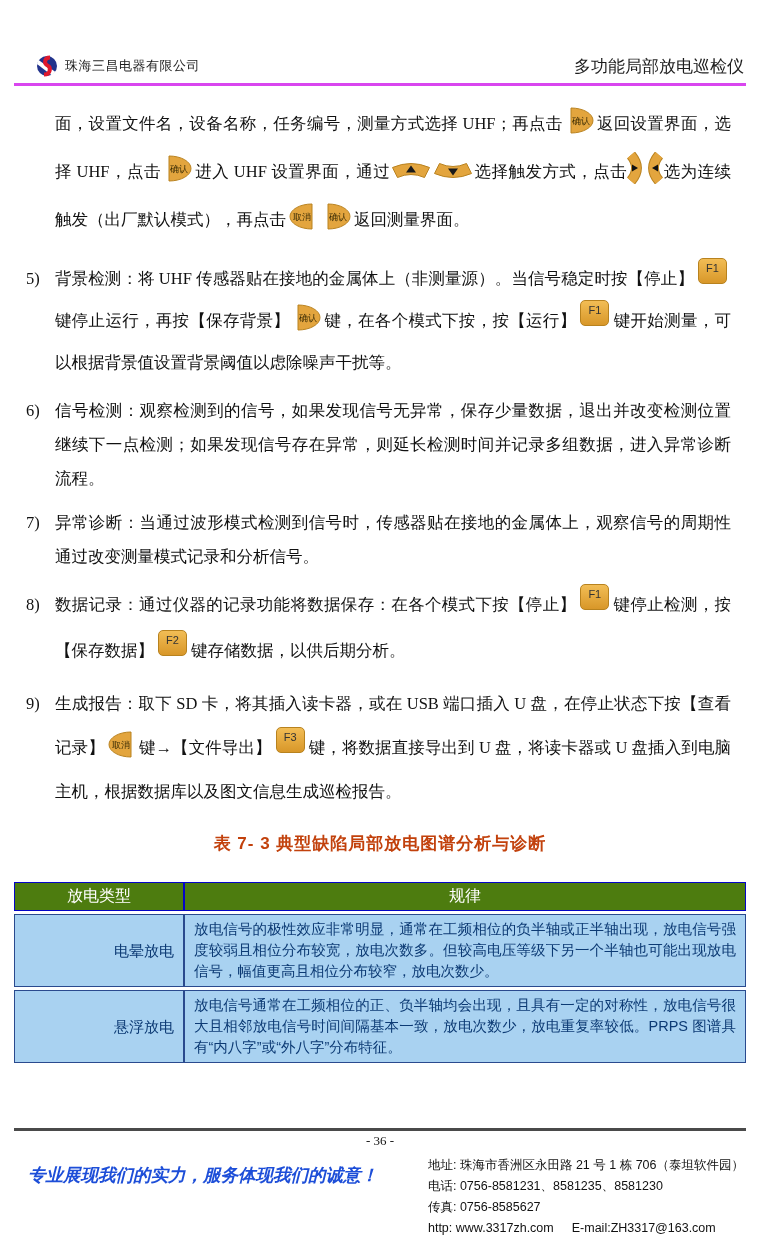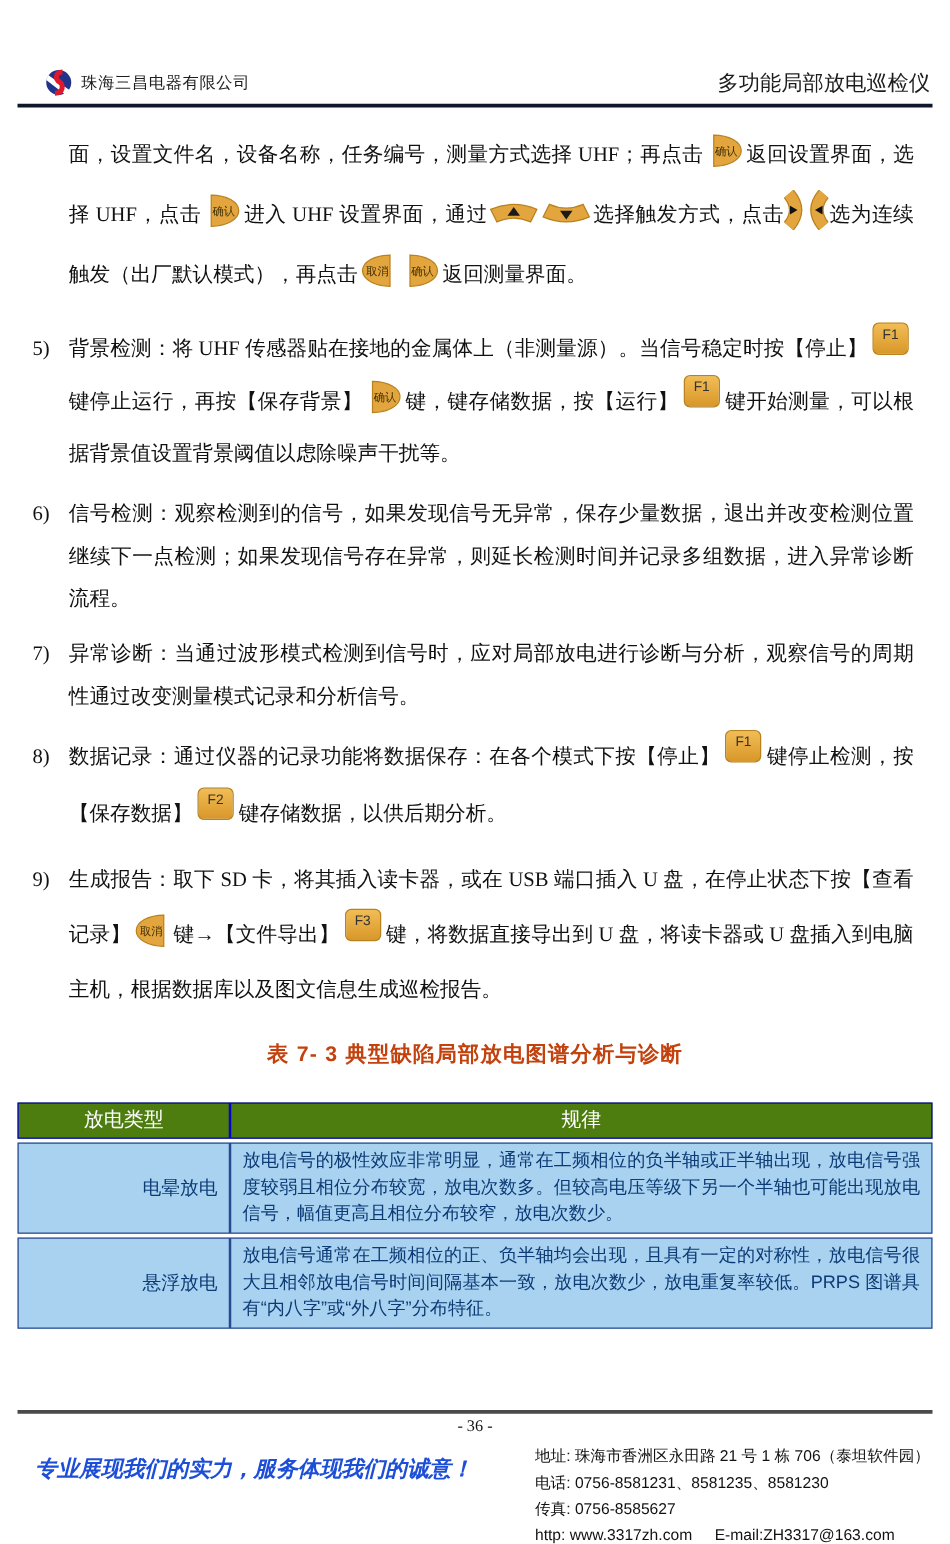--- a/index.html
+++ b/index.html
@@ -3,21 +3,21 @@
 <meta charset="utf-8">
 <style>
   html,body{margin:0;padding:0}
   body{
     width:760px;height:1235px;position:relative;background:#fff;overflow:hidden;
     font-family:"Liberation Serif","DejaVu Serif",serif;color:#121212;
   }
   
   .header{
     position:absolute;top:0;left:14px;right:14px;height:86px;
-    border-bottom:3px solid #0f172a;
+    border-bottom:3px solid #d946ef;
     display:flex;align-items:flex-end;justify-content:space-between;
     padding-bottom:5px;box-sizing:border-box;
   }
   .brand{display:flex;align-items:center;gap:7px;padding-left:22px}
   .company{font-size:13px;letter-spacing:.5px;color:#1d1d1d}
   .product{font-size:17px;color:#1d1d1d;padding-right:2px}
   
   .main{position:absolute;top:100px;left:55px;width:676px}
   .para,.item{margin:0;text-align:justify;font-size:16.5px;color:#111}
   .lh48{line-height:48px}
@@ -125,25 +125,25 @@
         <path d="M24,1 A22,12.5 0 0 0 24,26 Z" fill="#e3a53e" stroke="#b9821f"></path>
         <text x="14" y="17">取消</text>
       </svg><svg class="ibtn half" width="30" height="27" viewBox="0 0 30 27">
         <path d="M6,1 A22,12.5 0 0 1 6,26 Z" fill="#e3a53e" stroke="#b9821f"></path>
         <text x="16" y="17">确认</text>
       </svg><span>返回测量界面。</span></p>
 
   <div class="item lh42 mt14"><span class="num">5)</span><span>背景检测：将 UHF 传感器贴在接地的金属体上（非测量源）。当信号稳定时按【停止】</span><span class="fkey">F1</span><span>键停止运行，再按【保存背景】</span><svg class="ibtn half" width="30" height="27" viewBox="0 0 30 27">
         <path d="M6,1 A22,12.5 0 0 1 6,26 Z" fill="#e3a53e" stroke="#b9821f"></path>
         <text x="16" y="17">确认</text>
-      </svg><span>键，键存储数据，按【运行】</span><span class="fkey">F1</span><span>键开始测量，可以根据背景值设置背景阈值以虑除噪声干扰等。</span></div>
+      </svg><span>键，在各个模式下按，按【运行】</span><span class="fkey">F1</span><span>键开始测量，可以根据背景值设置背景阈值以虑除噪声干扰等。</span></div>
 
   <div class="item lh34 mt10"><span class="num">6)</span><span>信号检测：观察检测到的信号，如果发现信号无异常，保存少量数据，退出并改变检测位置继续下一点检测；如果发现信号存在异常，则延长检测时间并记录多组数据，进入异常诊断流程。</span></div>
 
-  <div class="item lh34 mt10"><span class="num">7)</span><span>异常诊断：当通过波形模式检测到信号时，应对局部放电进行诊断与分析，观察信号的周期性通过改变测量模式记录和分析信号。</span></div>
+  <div class="item lh34 mt10"><span class="num">7)</span><span>异常诊断：当通过波形模式检测到信号时，传感器贴在接地的金属体上，观察信号的周期性通过改变测量模式记录和分析信号。</span></div>
 
   <div class="item lh46 mt8"><span class="num">8)</span><span>数据记录：通过仪器的记录功能将数据保存：在各个模式下按【停止】</span><span class="fkey">F1</span><span>键停止检测，按【保存数据】</span><span class="fkey">F2</span><span>键存储数据，以供后期分析。</span></div>
 
   <div class="item lh44 mt8"><span class="num">9)</span><span>生成报告：取下 SD 卡，将其插入读卡器，或在 USB 端口插入 U 盘，在停止状态下按【查看记录】</span><svg class="ibtn half" width="30" height="27" viewBox="0 0 30 27">
         <path d="M24,1 A22,12.5 0 0 0 24,26 Z" fill="#e3a53e" stroke="#b9821f"></path>
         <text x="14" y="17">取消</text>
       </svg><span>键→【文件导出】</span><span class="fkey">F3</span><span>键，将数据直接导出到 U 盘，将读卡器或 U 盘插入到电脑主机，根据数据库以及图文信息生成巡检报告。</span></div>
 
   <div class="tbl-title">表 7- 3 典型缺陷局部放电图谱分析与诊断</div>
 

